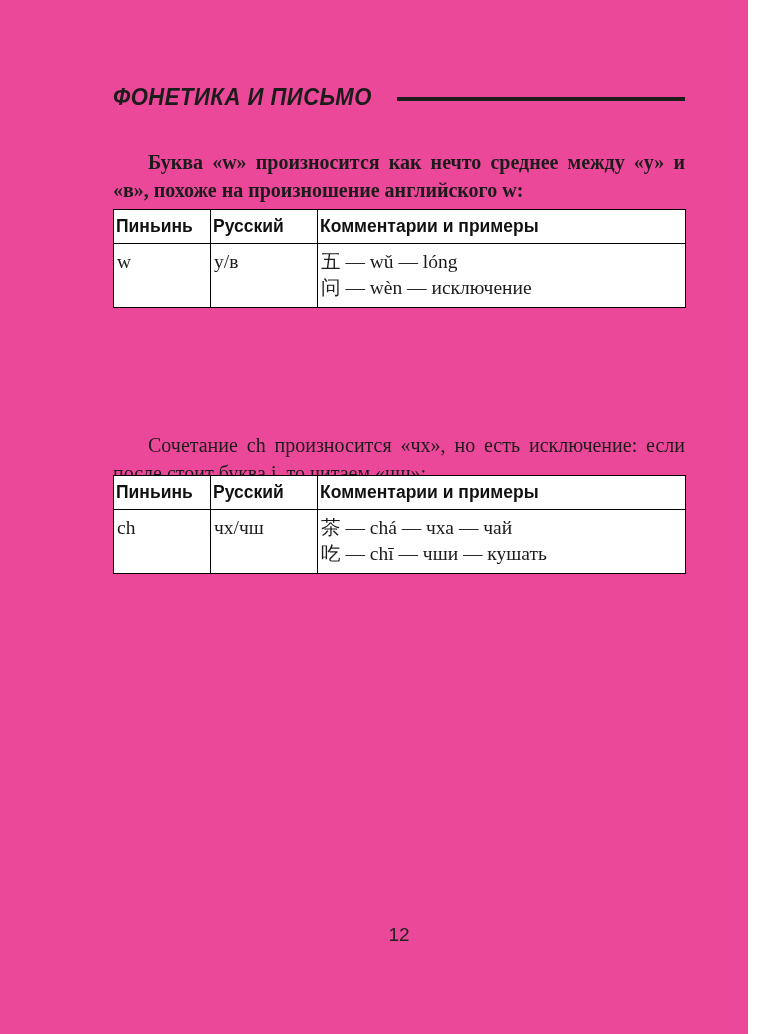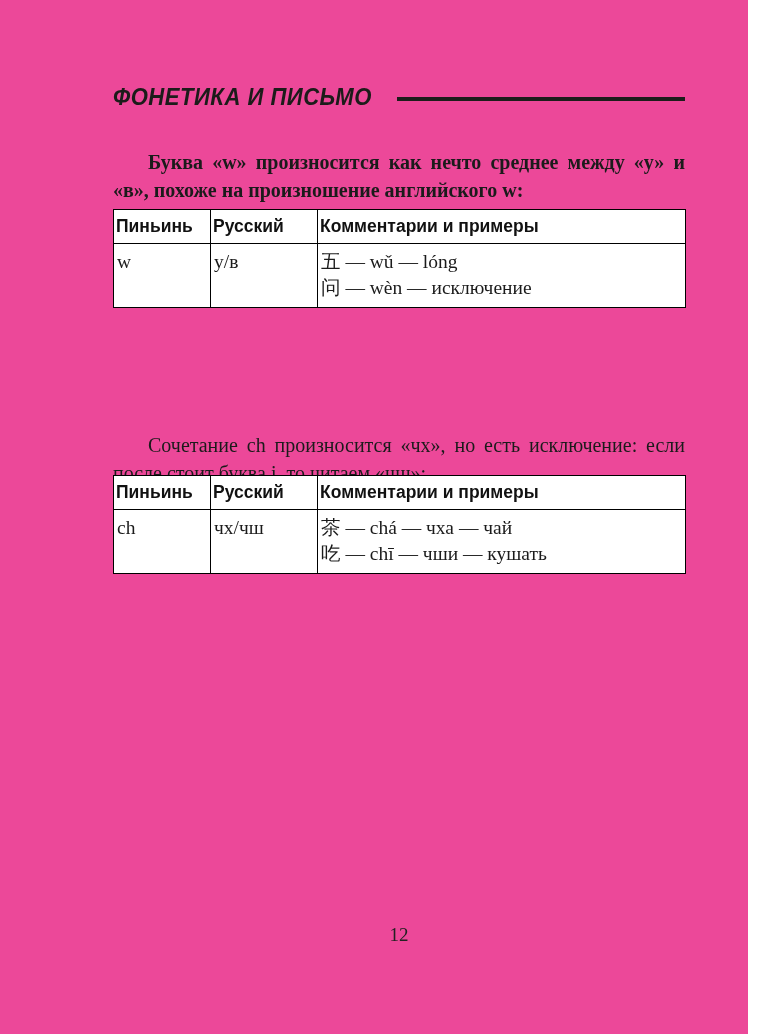--- a/index.html
+++ b/index.html
@@ -77,21 +77,21 @@
     vertical-align: top;
     padding: 5px 3px 6px;
     color: #1b1b1b;
   }
   .comment-line { white-space: nowrap; }
 
   
   .footer {
     top: 924px;
     text-align: center;
-    font-family: Liberation Serif, serif;
+    font-family: Liberation Sans, sans-serif;
     font-size: 19px;
     color: #222;
   }
 </style>
 </head>
 <body>
 
 <div class="page">
 
   <div class="content-block section-header">

